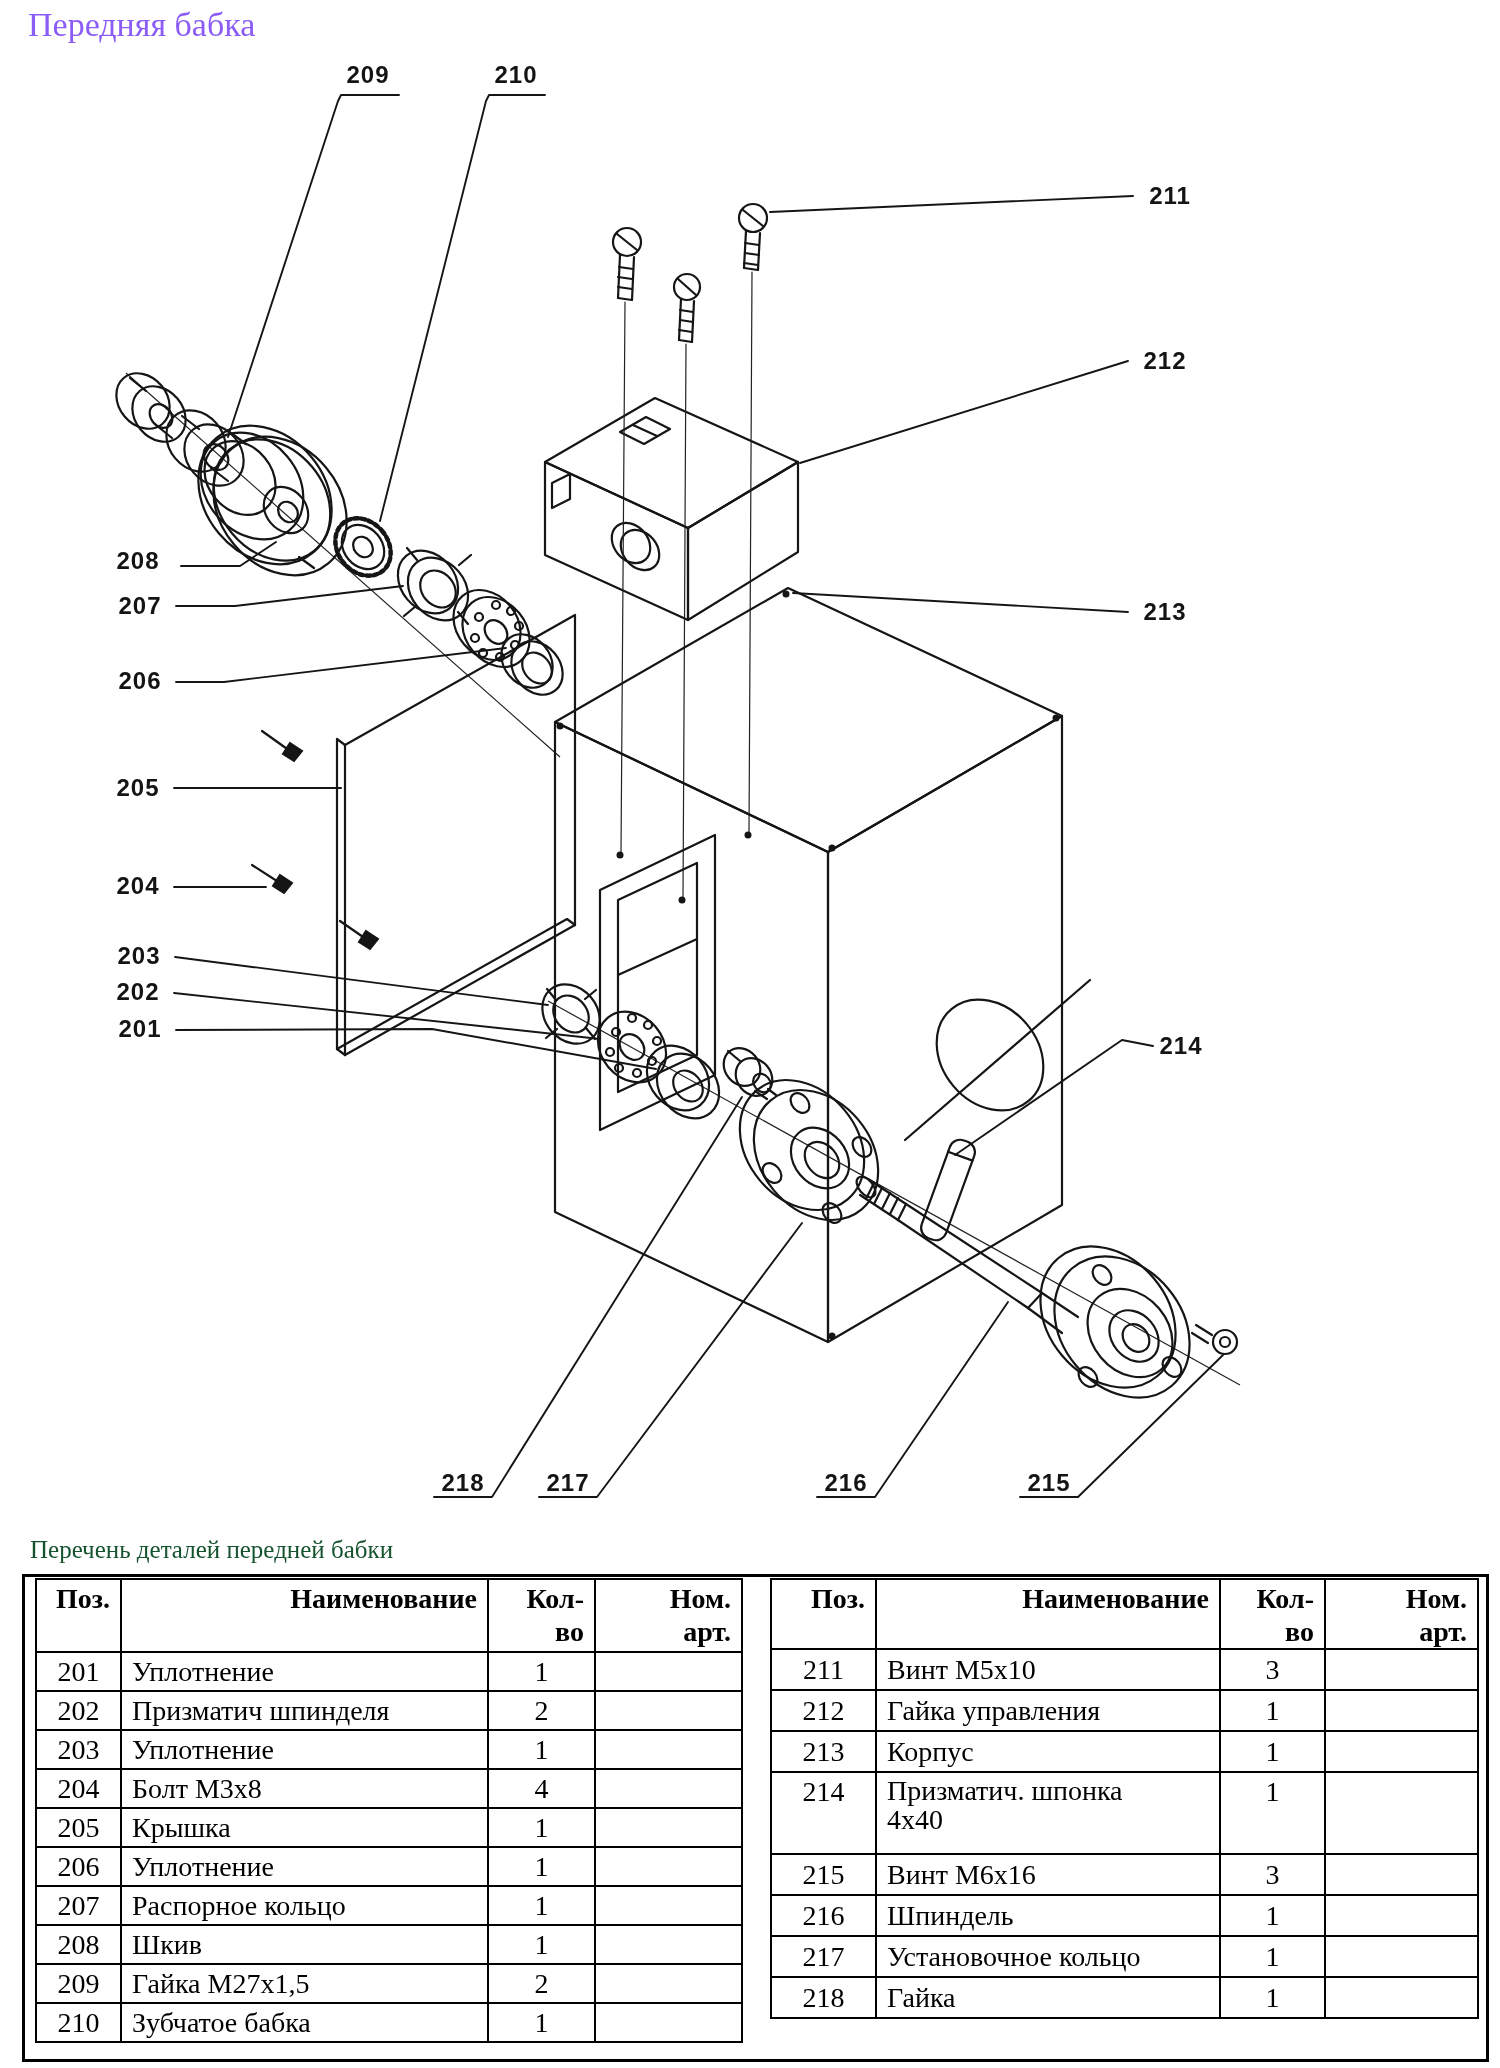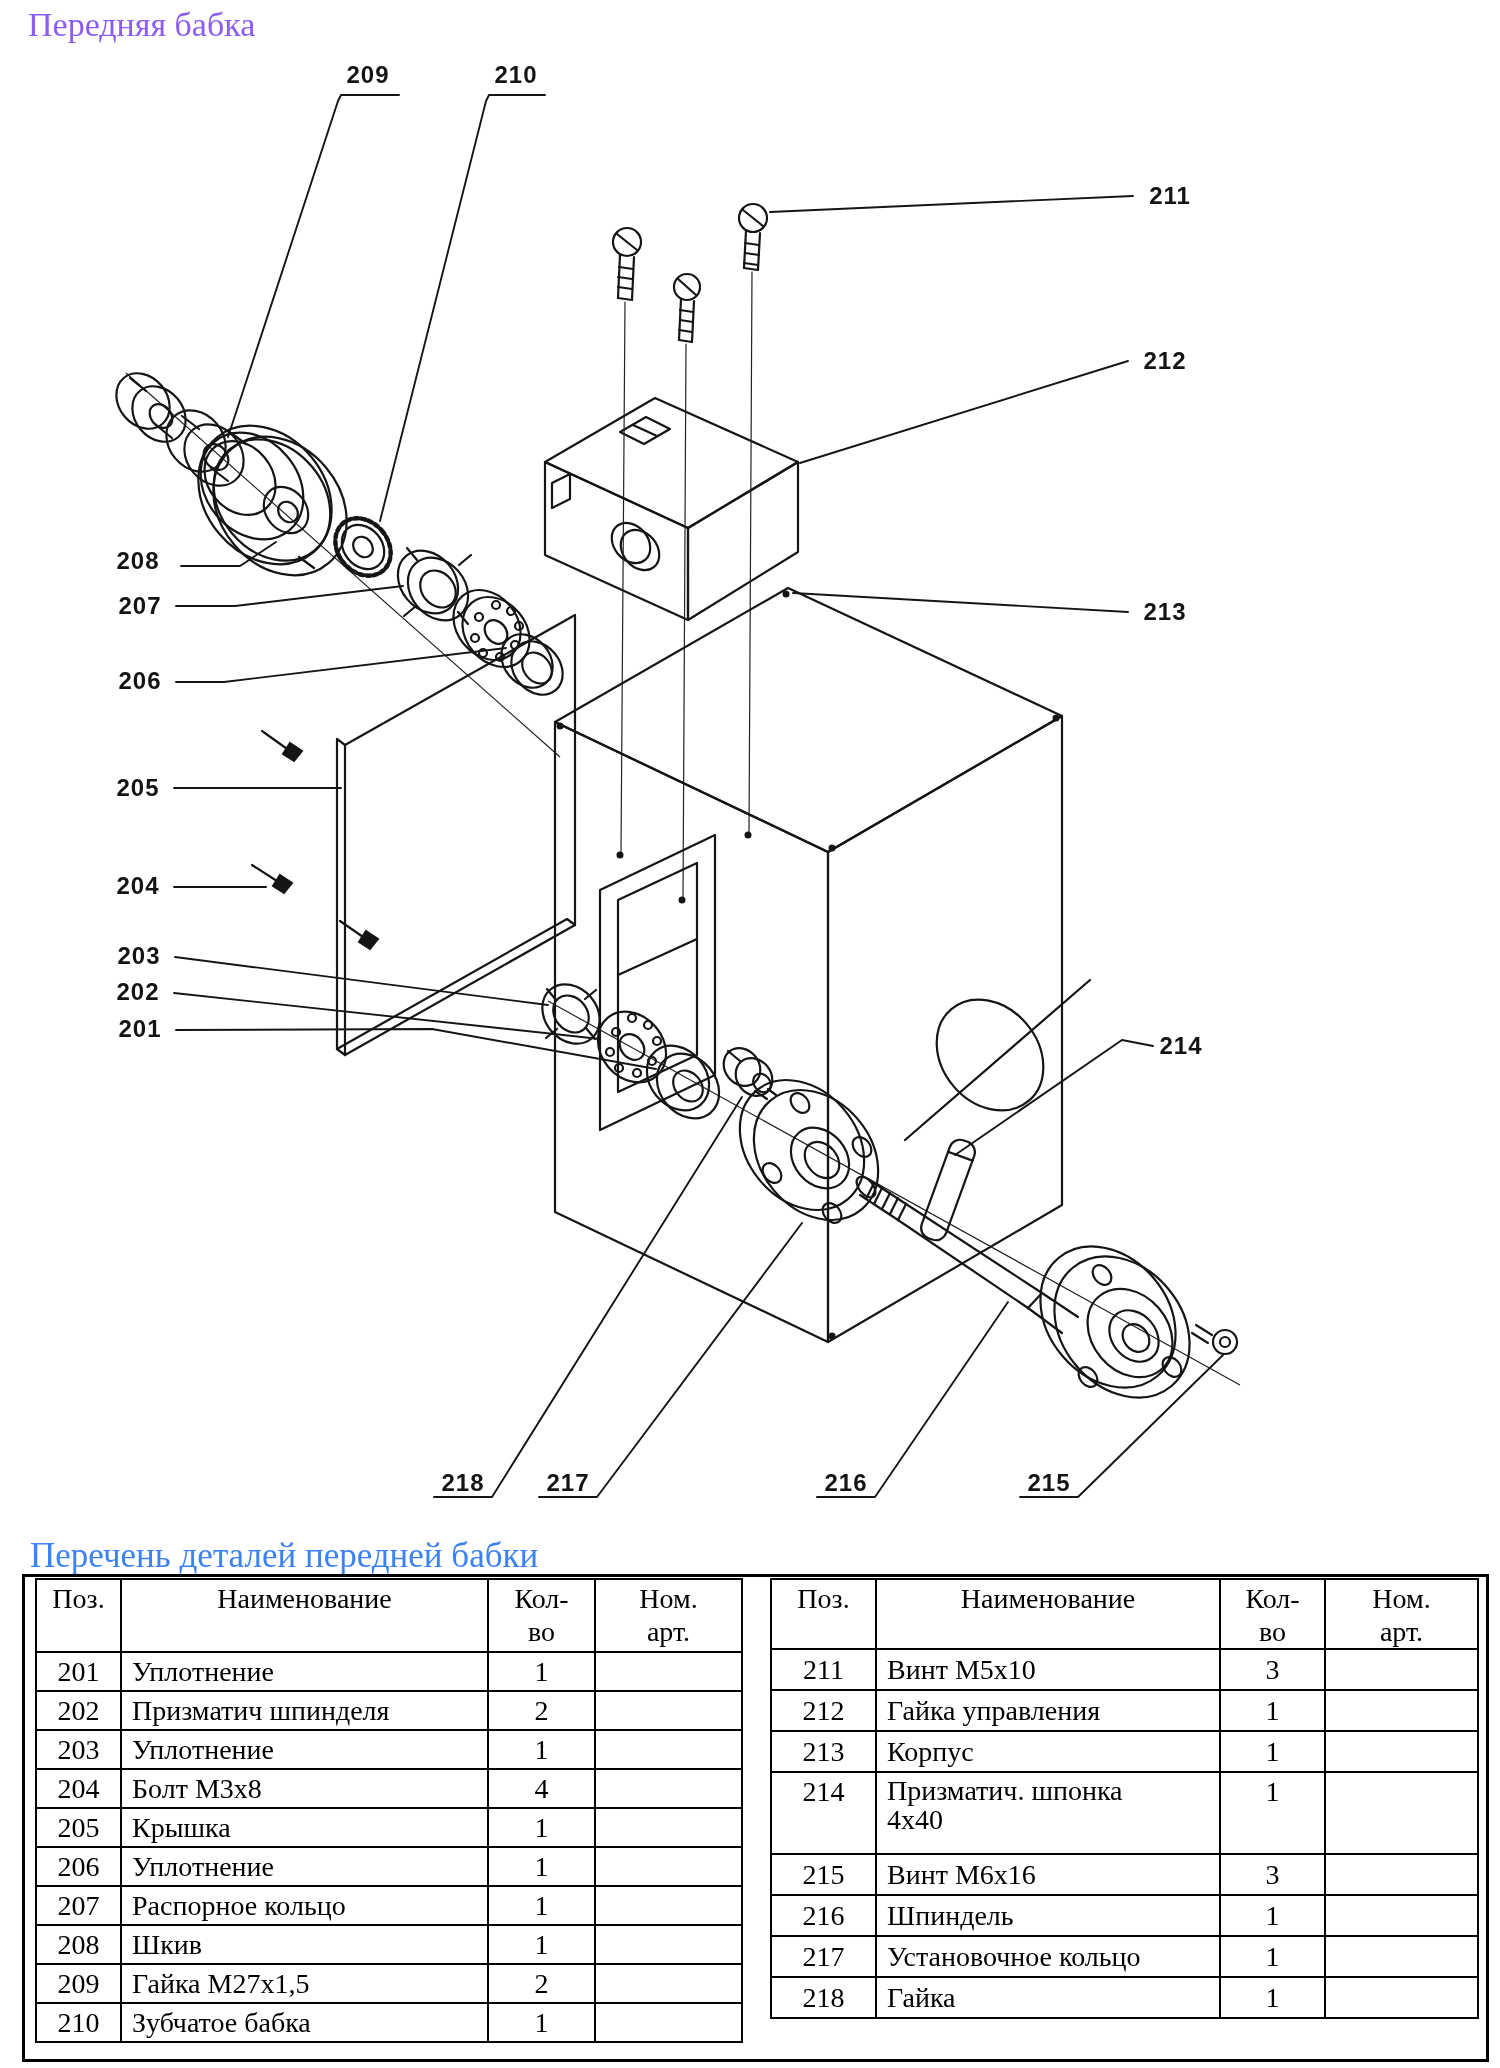--- a/index.html
+++ b/index.html
@@ -18,35 +18,35 @@
   #diagram .leader{ stroke:#151515; stroke-width:1.9; fill:none; stroke-linecap:round; stroke-linejoin:round; }
   #diagram .axis  { stroke:#222;    stroke-width:1.2; fill:none; }
   #diagram .dot   { fill:#151515; stroke:none; }
   #diagram .blob  { fill:#151515; stroke:#151515; stroke-width:2; }
   #diagram text {
     font-family:"Liberation Sans", sans-serif;
     font-size:24px; font-weight:600; fill:#141414; letter-spacing:1px;
   }
   .table-caption {
     position:absolute; left:30px; top:1536px;
-    font-size:35px; color:#3b82f6;
+    font-size:25px; color:#14532d;
   }
   .tables-frame {
     position:absolute; left:22px; top:1574px; width:1467px; height:488px;
     border:3px solid #000; box-sizing:border-box;
   }
   table.parts {
     position:absolute; border-collapse:collapse; table-layout:fixed;
     font-size:28px; color:#000; background:transparent;
   }
   table.parts th, table.parts td {
     border:2.5px solid #000; padding:0 10px; box-sizing:border-box;
     overflow:hidden; vertical-align:middle;
   }
-  table.parts th { font-weight:normal; text-align:center; vertical-align:top; padding-top:2px; line-height:1.18; }
+  table.parts th { font-weight:bold; text-align:right; vertical-align:top; padding-top:2px; line-height:1.18; }
   th.c-pos { text-align:center; }
   td.c-pos { text-align:center; }
   td.c-qty { text-align:center; }
   td.c-name { white-space:pre-line; line-height:1.05; }
   #left-table  { left:35px;  top:1578px; width:706px; }
   #right-table { left:770px; top:1578px; width:707px; }
   #left-table  th { height:73px; }
   #right-table th { height:68px; }
   #left-table  td { height:39px; }
   #right-table td { height:41px; }

